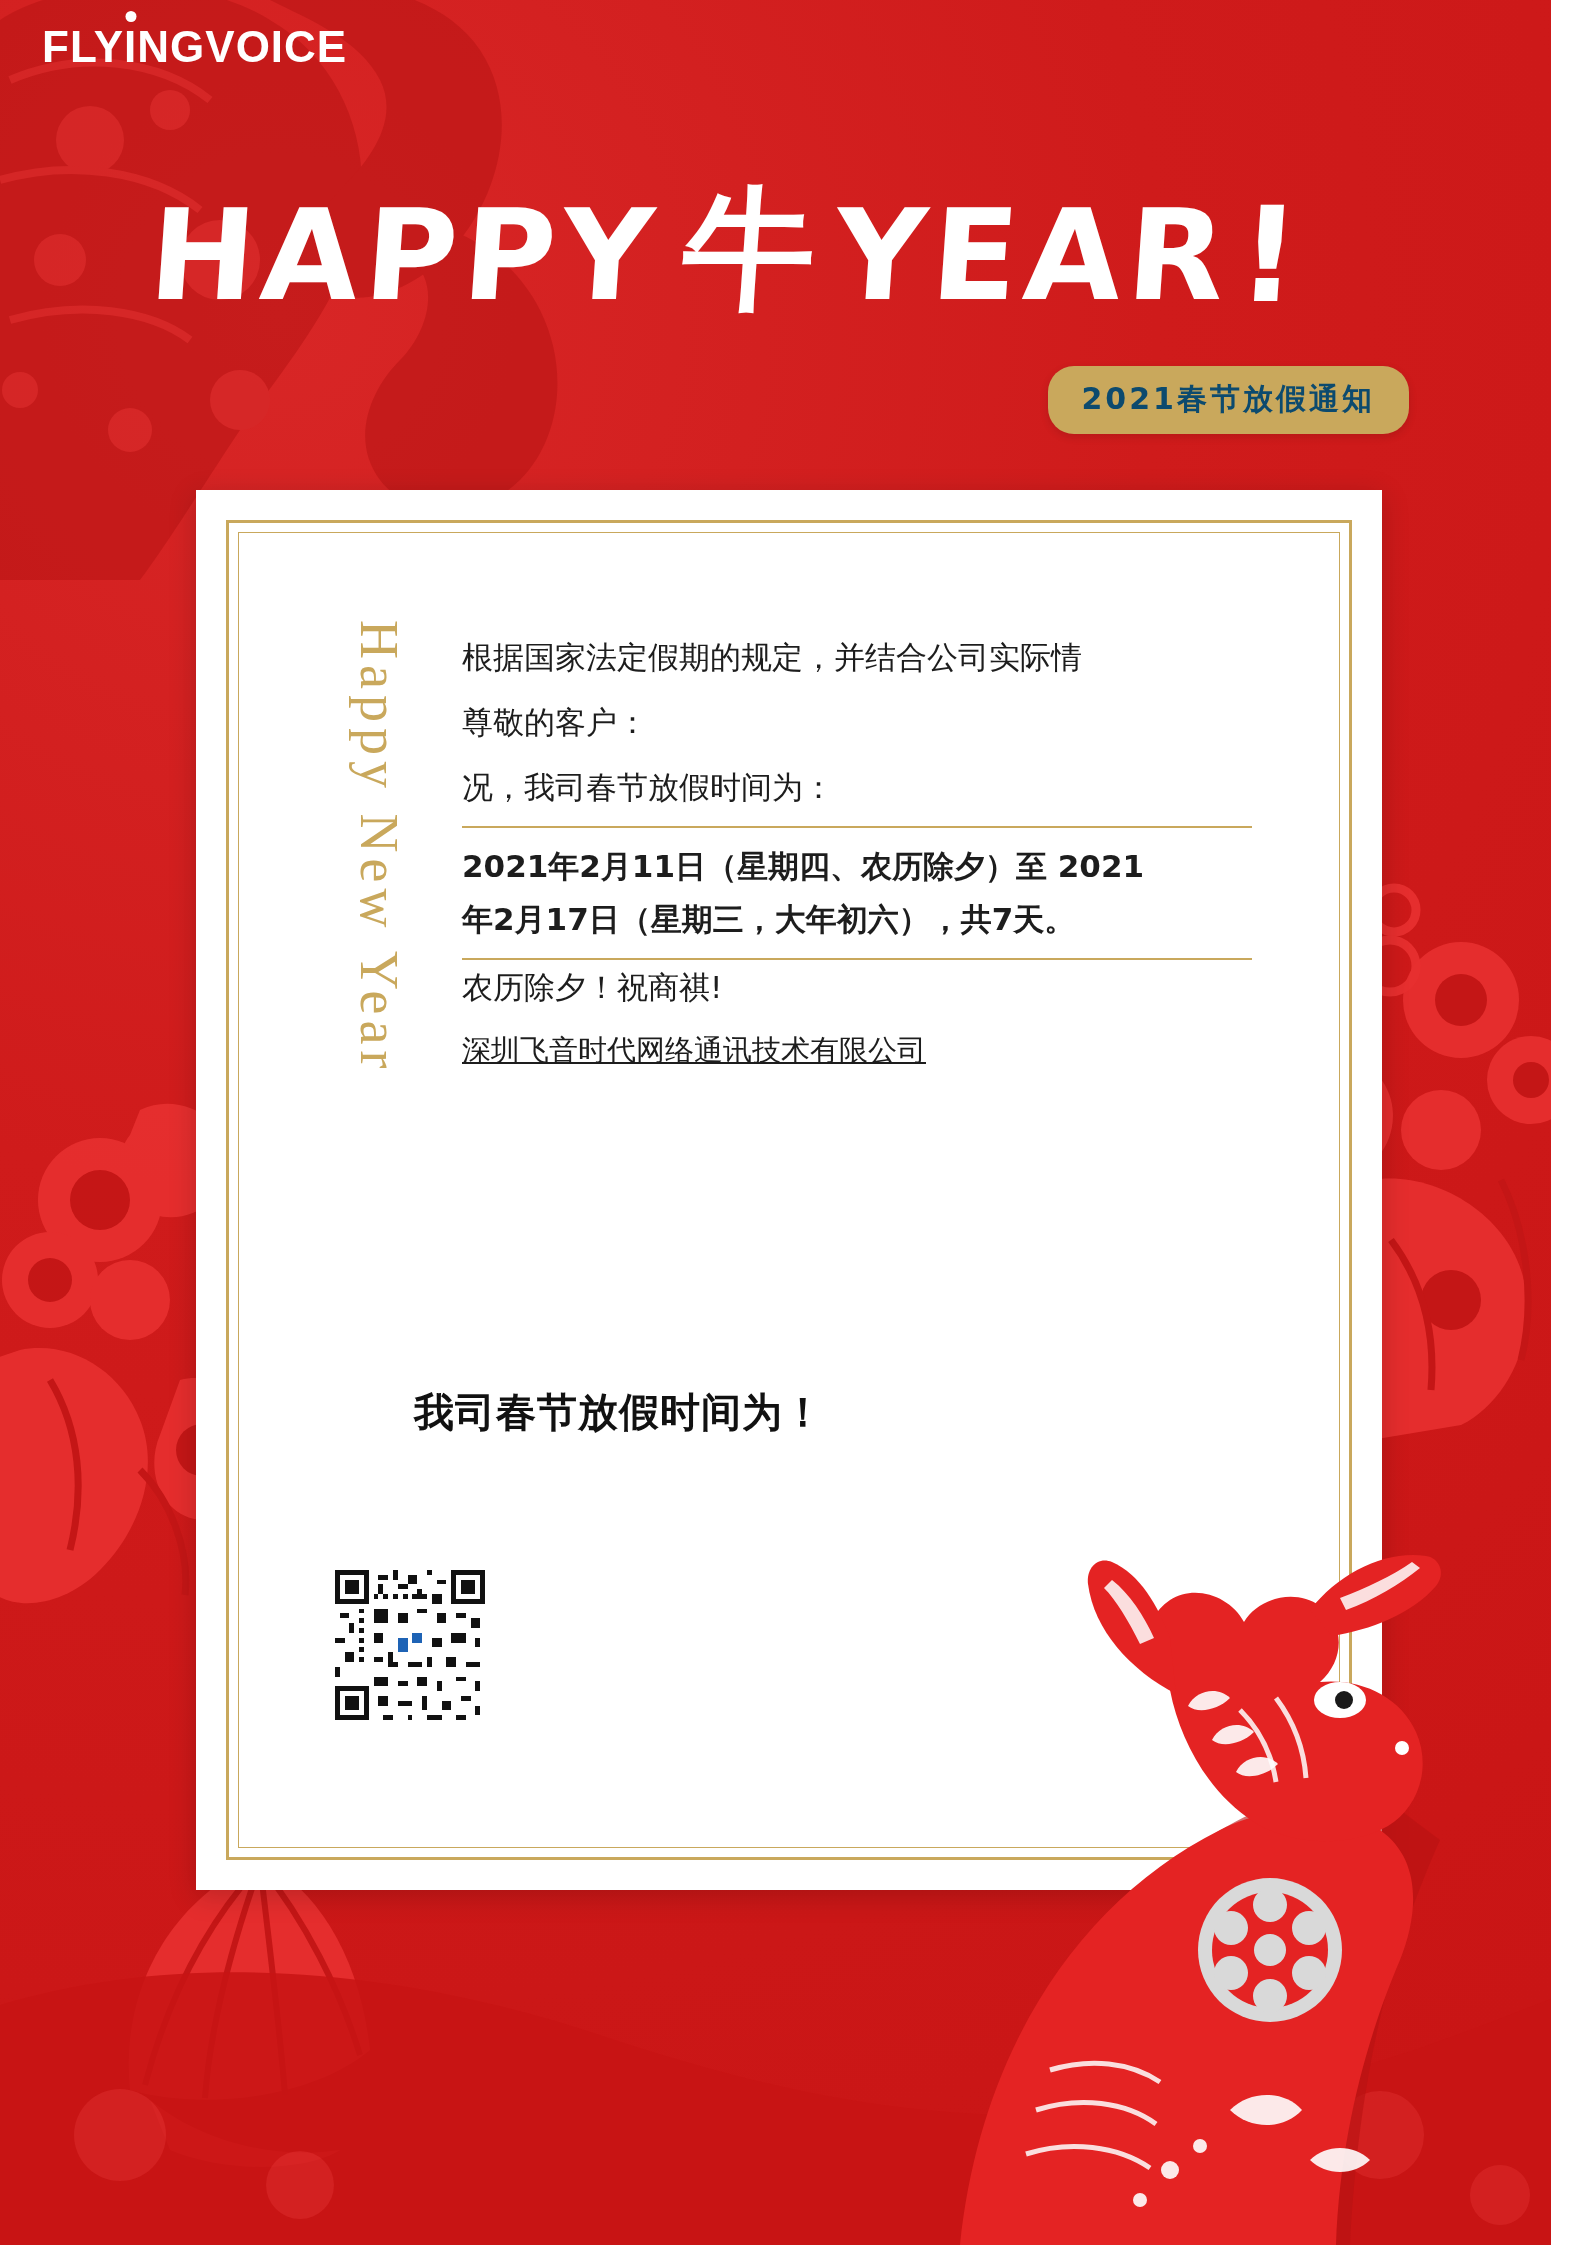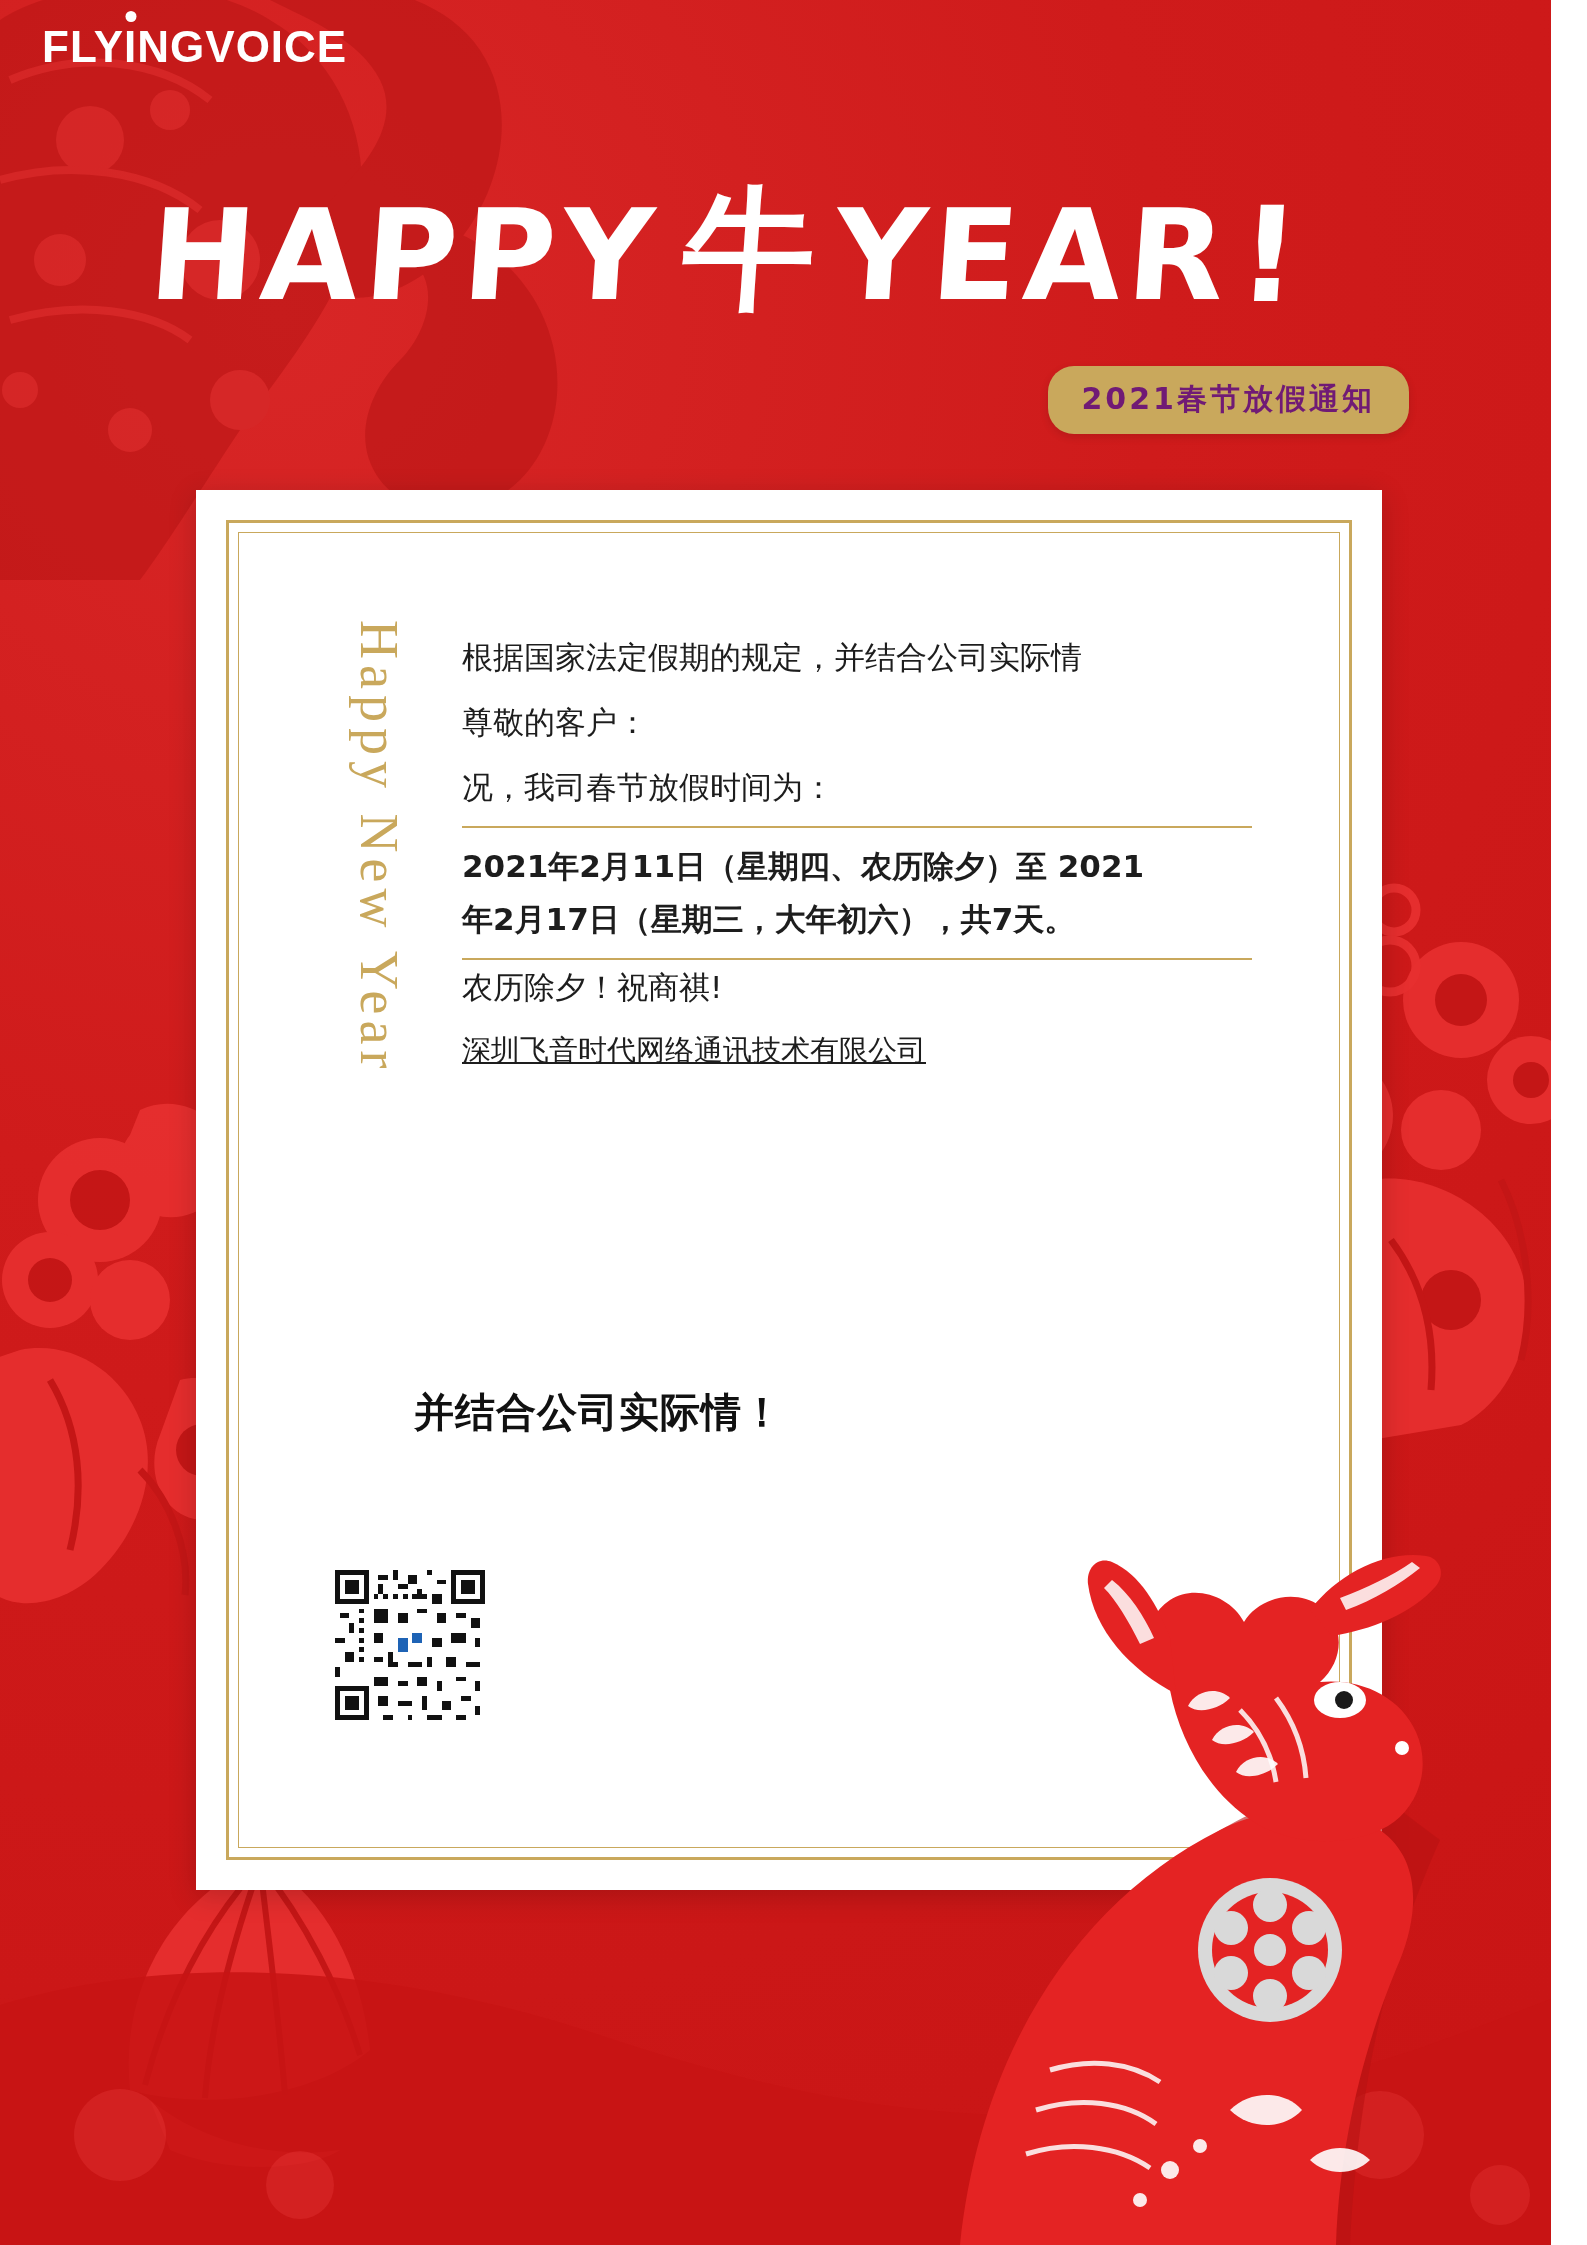--- a/index.html
+++ b/index.html
@@ -98,21 +98,21 @@
     font-size: 132px;
     margin-left: 8px;
   }
 
   
   .subtitle-pill {
     position: absolute;
     right: 142px;
     top: 366px;
     background: #C9A85C;
-    color: #701a75;
+    color: #0c4a6e;
     font-size: 30px;
     letter-spacing: 3px;
     padding: 13px 34px 14px;
     border-radius: 26px;
     font-family: "DejaVu Sans", sans-serif;
     font-weight: bold;
     white-space: nowrap;
     box-shadow: 0 3px 8px rgba(0,0,0,.12);
   }
 
@@ -359,21 +359,21 @@
     <p>尊敬的客户：</p>
     <p>况，我司春节放假时间为：</p>
     <div class="highlight-block">
       <div>2021年2月11日（星期四、农历除夕）至 2021</div>
       <div>年2月17日（星期三，大年初六），共7天。</div>
     </div>
     <p class="notice-line">农历除夕！祝商祺!</p>
     <p class="company-line">深圳飞音时代网络通讯技术有限公司</p>
   </div>
 
-  <div class="wish-line">并结合公司实际情！</div>
+  <div class="wish-line">我司春节放假时间为！</div>
 
   <div class="qr">
     <svg viewBox="0 0 33 33" xmlns="http://www.w3.org/2000/svg" shape-rendering="crispEdges">
       <rect width="33" height="33" fill="#ffffff"></rect>
       <g fill="#111111">
 
         <rect x="1" y="1" width="7" height="1"></rect>
           <rect x="1" y="7" width="7" height="1"></rect>
         <rect x="1" y="1" width="1" height="7"></rect>
           <rect x="7" y="1" width="1" height="7"></rect>

